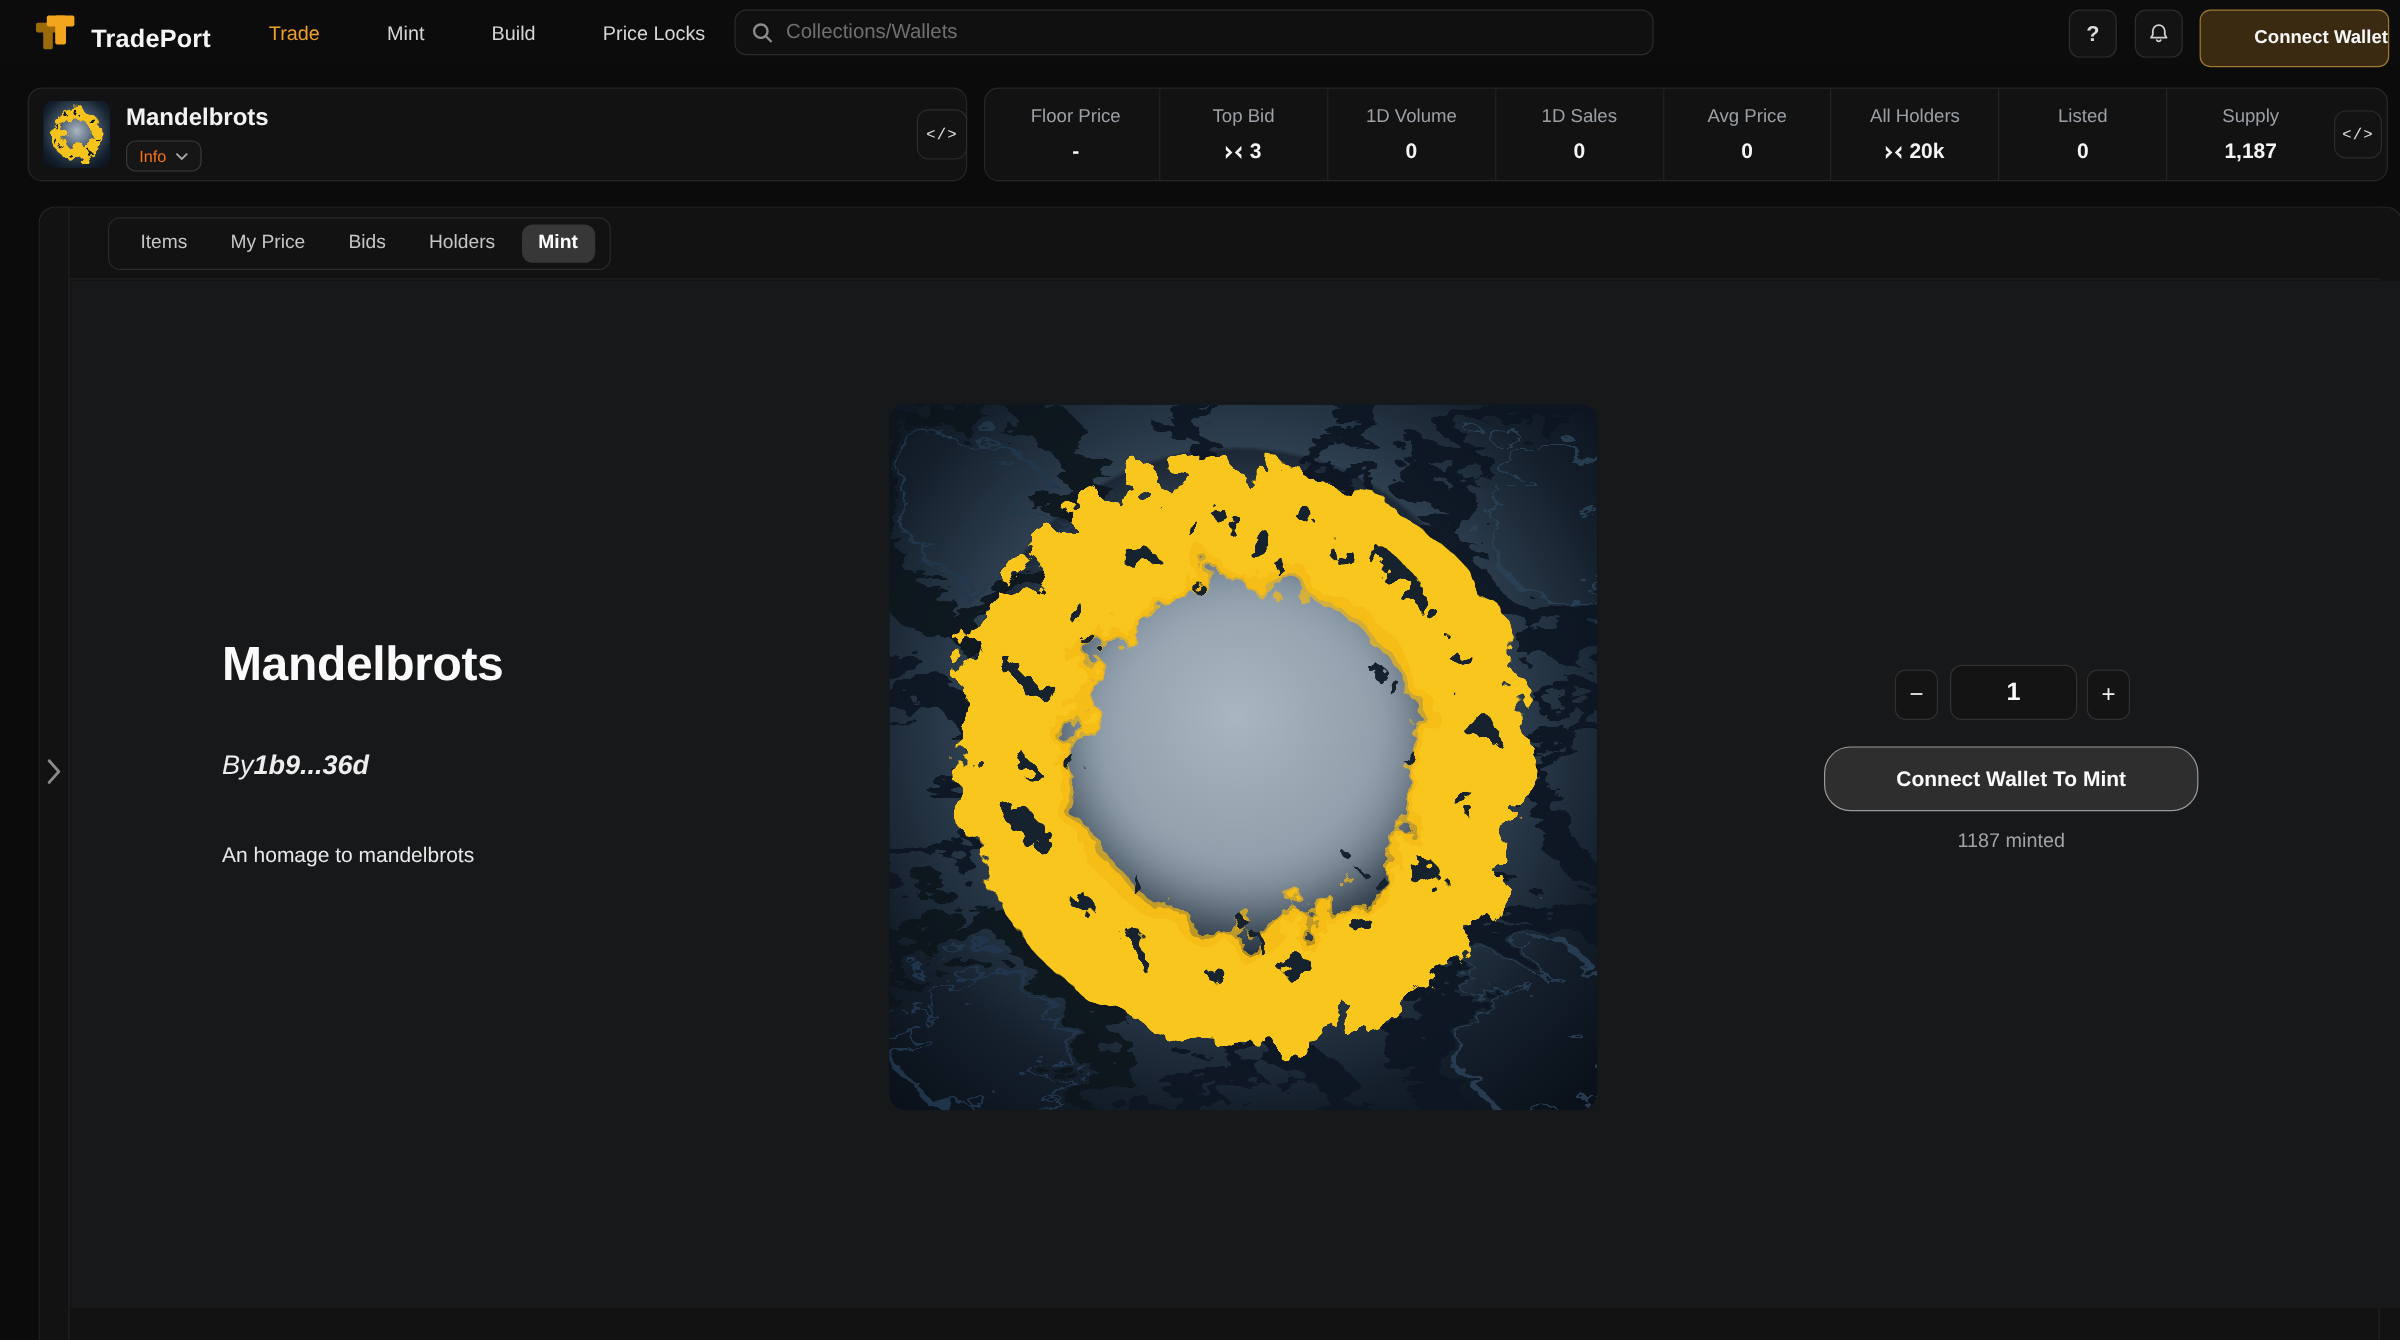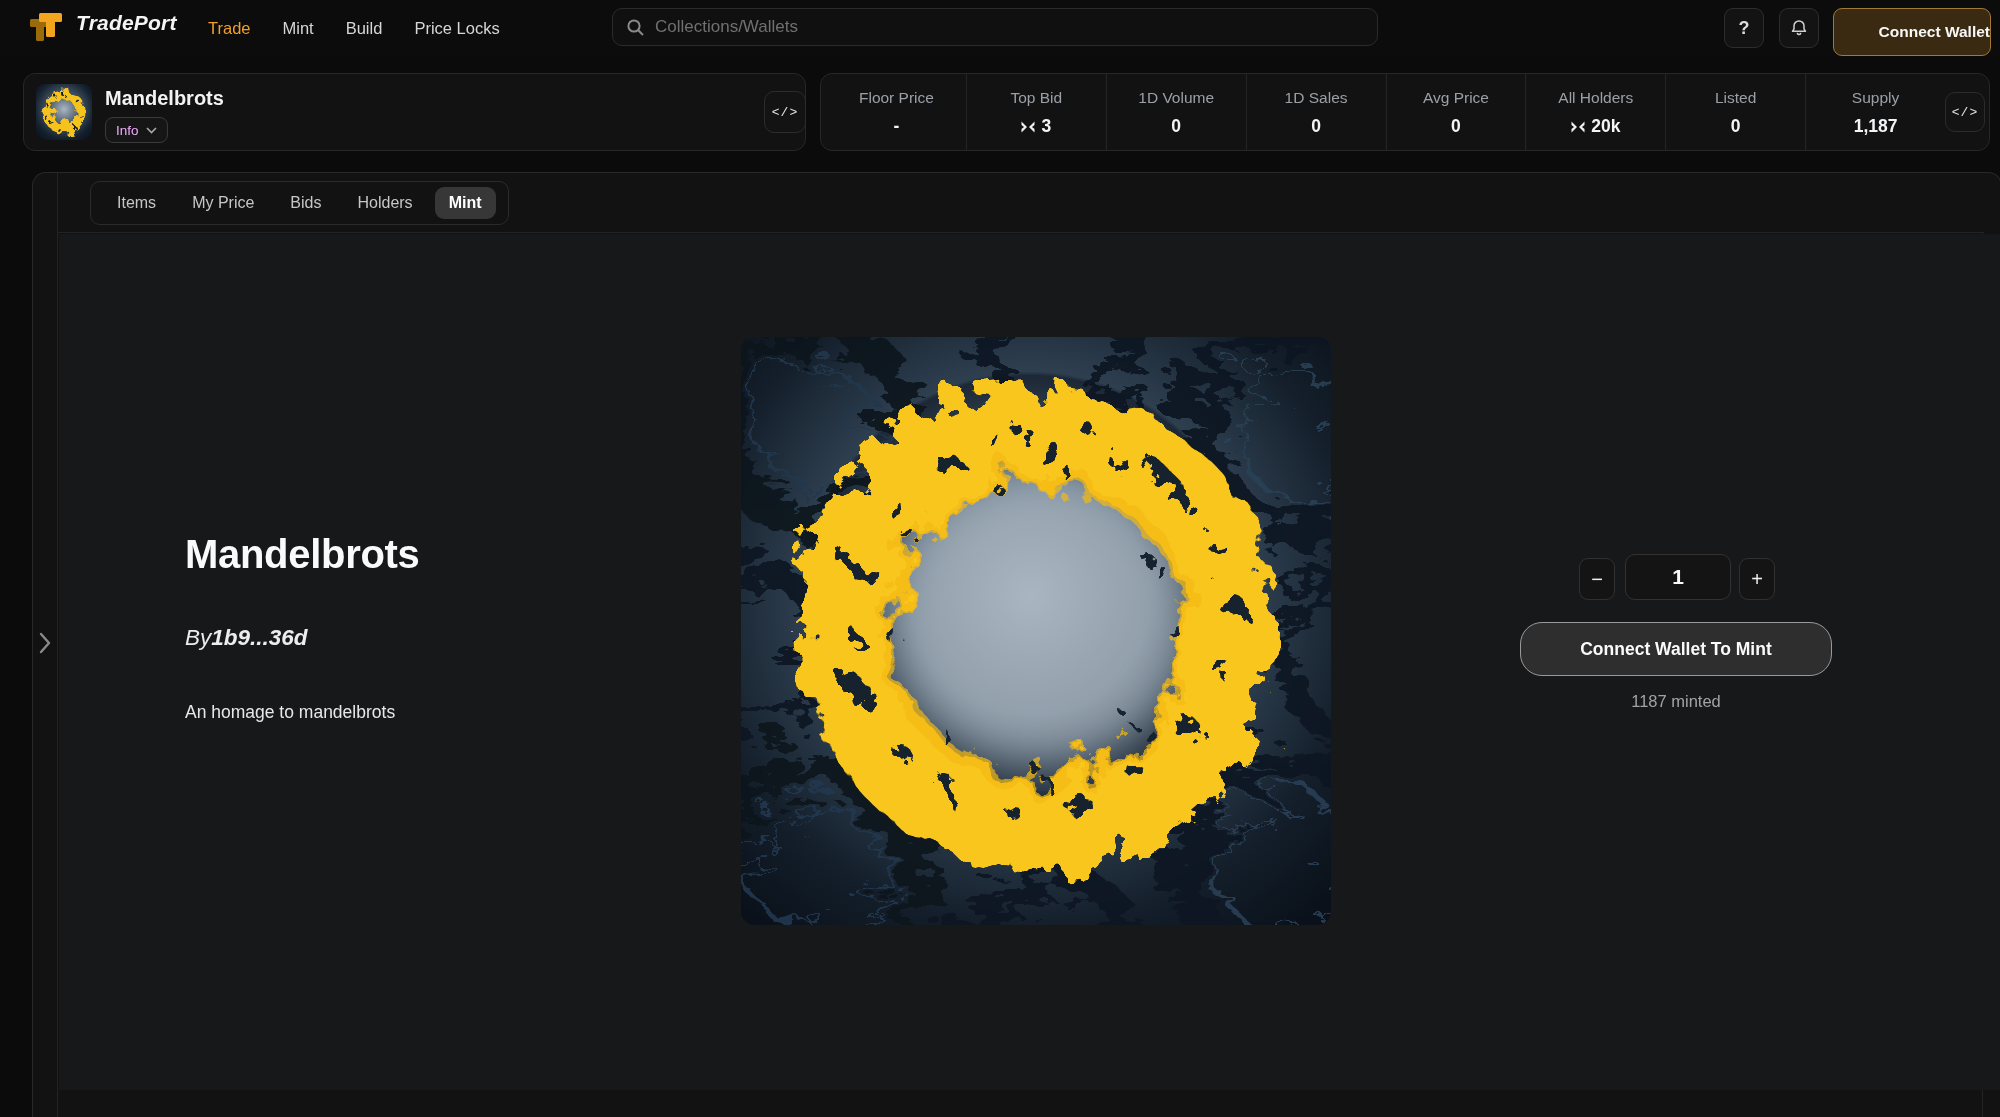--- a/index.html
+++ b/index.html
@@ -1,39 +1,39 @@
 <!DOCTYPE html>
 <html><head>
 <meta charset="utf-8">
 <style>
   * { margin:0; padding:0; box-sizing:border-box; }
   body { background:#050505; font-family:"Liberation Sans", sans-serif; }
   .screen { position:relative; width:2000px; height:1117px; background:#0b0b0b; overflow:hidden; color:#f2f2f2; }
 
   
   .navbar { position:absolute; left:0; top:0; width:2000px; height:56px; background:#0c0c0c; }
-  .brand { position:absolute; left:28px; top:11px; display:flex; align-items:flex-start; gap:12px;font-style:italic; }
+  .brand { position:absolute; left:28px; top:11px; display:flex; align-items:flex-end; gap:12px; }
   .brand-name { font-size:21px; font-weight:700; color:#f5f5f5; letter-spacing:.2px; }
-  .nav-links { position:absolute; left:208px; top:0; height:56px; display:flex; align-items:center; gap:32px; }
+  .nav-links { position:absolute; left:224px; top:0; height:56px; display:flex; align-items:center; gap:56px; }
   .nav-link { font-size:16.5px; color:#d6d6d6; font-weight:500; cursor:pointer; }
   .nav-link.active { color:#f0a028; }
   .search-wrap { position:absolute; left:612px; top:8px; width:766px; height:38px; border:1px solid #2b2b2b; border-radius:10px; background:#101010; display:flex; align-items:center; padding:0 13px; gap:10px; }
   .search-input { flex:1; background:transparent; border:0; outline:none; color:#14b8a6; font-size:17px; font-family:"Liberation Sans", sans-serif; }
   .search-input::placeholder { color:#707070; }
   .icon-btn { position:absolute; top:8px; width:40px; height:40px; border:1px solid #2d2d2d; border-radius:9px; background:#131313; display:flex; align-items:center; justify-content:center; color:#dcdcdc; font-size:18px; cursor:pointer; }
   .help-btn { left:1724px; font-weight:600; }
   .bell-btn { left:1779px; }
   .wallet-btn { position:absolute; left:1833px; top:8px; width:158px; height:48px; border-radius:9px; background:#3b2a12; border:1px solid #a07a33; color:#f7f7f7; font-size:15.5px; font-weight:600; display:flex; align-items:center; justify-content:flex-end; cursor:pointer; }
 
   
   .card { position:absolute; top:73px; height:78px; background:#121212; border:1px solid #272727; border-radius:12px; }
   .card-collection { left:23px; width:783px; }
   .avatar { position:absolute; left:12px; top:10px; width:56px; height:56px; border-radius:9px; overflow:hidden; background:#0e1622; }
   .coll-name { position:absolute; left:81px; top:13px; font-size:20px; font-weight:700; color:#f2f2f2; }
-  .info-btn { position:absolute; left:81px; top:43px; height:26px; padding:0 10px; border:1px solid #3a3a3a; border-radius:8px; background:#161616; display:flex; align-items:center; gap:7px; color:#f0abfc; font-size:13.5px; cursor:pointer; }
+  .info-btn { position:absolute; left:81px; top:43px; height:26px; padding:0 10px; border:1px solid #3a3a3a; border-radius:8px; background:#161616; display:flex; align-items:center; gap:7px; color:#f97316; font-size:13.5px; cursor:pointer; }
   .code-btn { position:absolute; width:42px; height:42px; top:17px; border:1px solid #2c2c2c; border-radius:10px; background:#131313; display:flex; align-items:center; justify-content:center; color:#e3e3e3; font-size:13px; letter-spacing:1px; cursor:pointer; font-family:"Liberation Mono", monospace; }
   .card-collection .code-btn { left:740px; }
   .card-stats { left:820px; width:1170px; }
   .stats-row { position:absolute; left:6px; top:0; width:1118px; height:76px; display:flex; }
   .stat-cell { flex:1; display:flex; flex-direction:column; align-items:center; justify-content:center; gap:9px; border-right:1px solid #242424; padding-top:2px; }
   .stat-cell:last-child { border-right:none; }
   .stat-label { font-size:15.5px; color:#9aa0a6; }
   .stat-value { font-size:17.5px; font-weight:700; color:#f3f4f6; display:flex; align-items:center; gap:6px; }
   .card-stats .code-btn { left:1124px; top:18px; width:40px; height:40px; }
 

